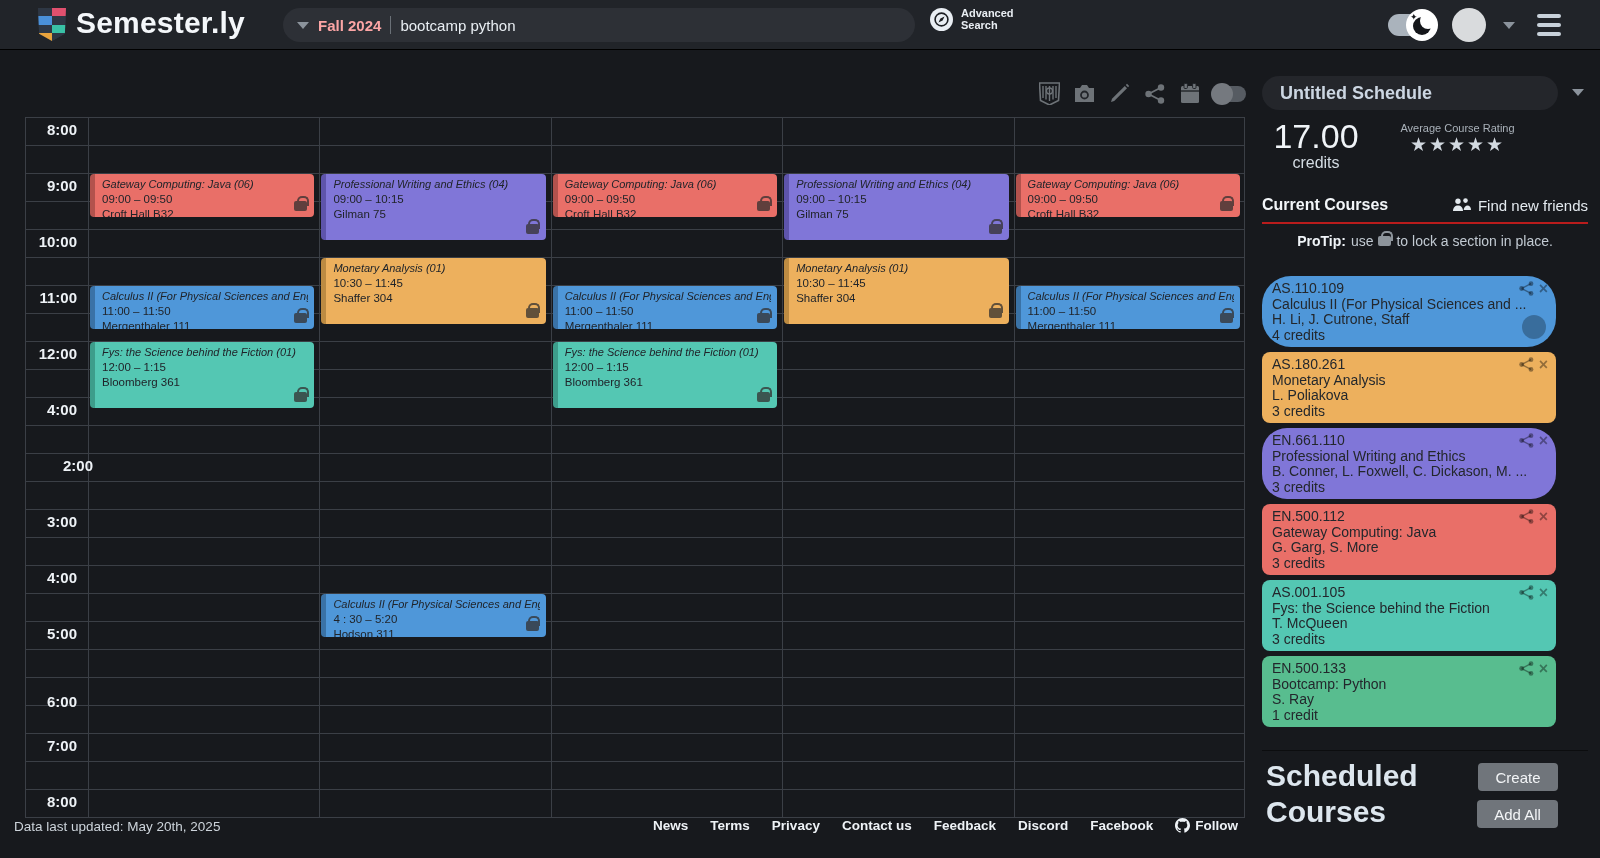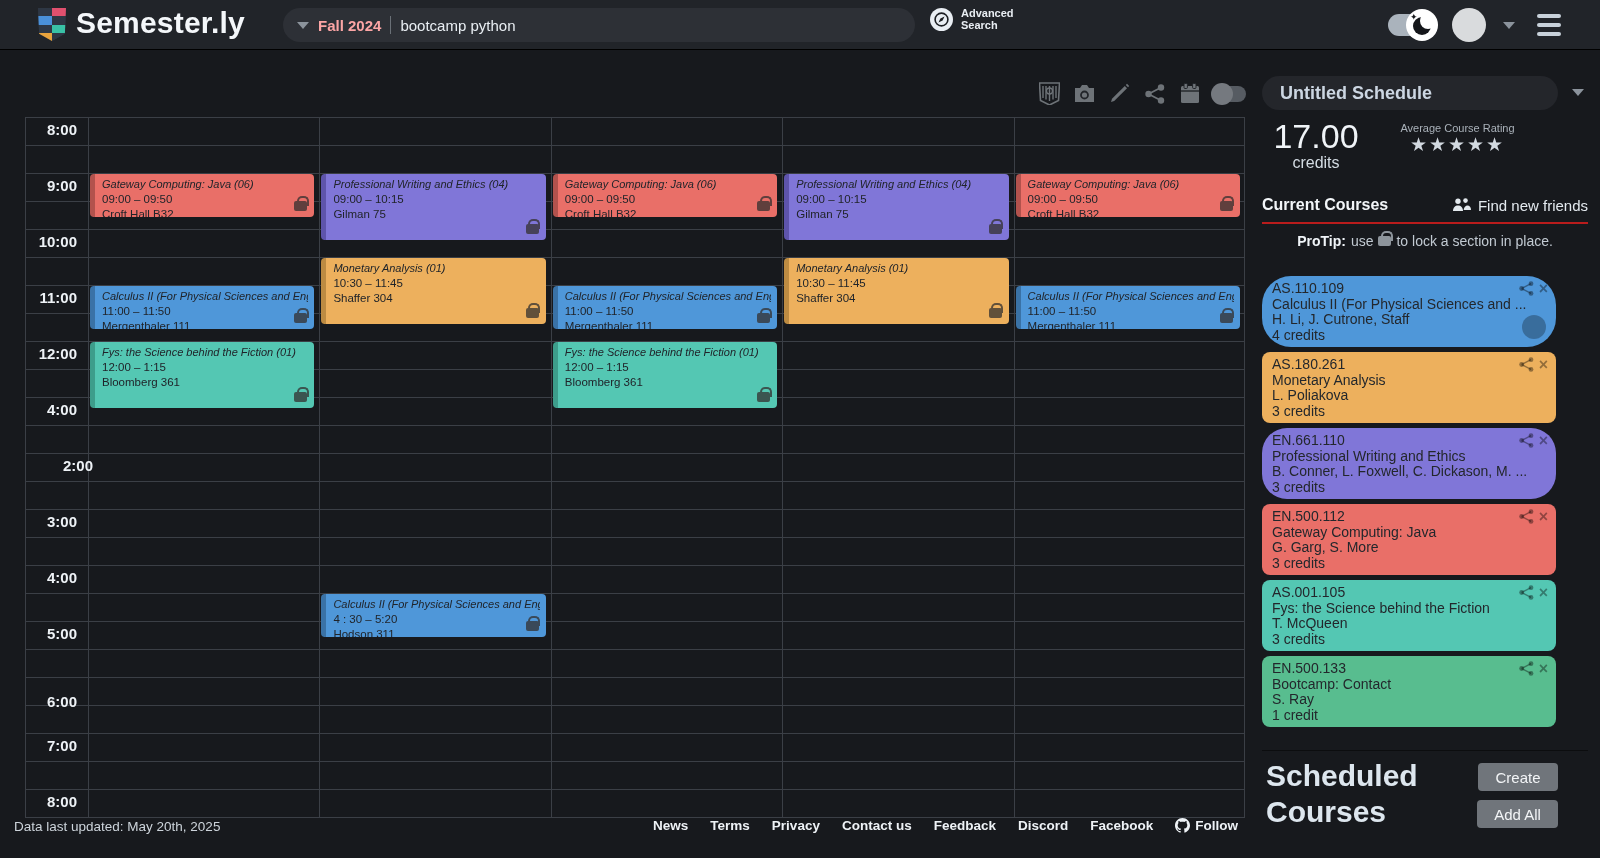--- a/index.html
+++ b/index.html
@@ -423,21 +423,21 @@
               <circle cx="3.5" cy="10" r="3.2" fill="rgba(0,0,0,0.38)"></circle>
               <circle cx="16" cy="16.5" r="3.2" fill="rgba(0,0,0,0.38)"></circle>
               <path d="M3.5 10 16 3.5 M3.5 10 16 16.5" stroke="rgba(0,0,0,0.38)" stroke-width="2"></path>
             </svg>
           </span>
           <span class="close-ic">×</span>
         </div>
       </div>
       <div class="course-card" style="top: 656px; background: rgb(88, 189, 143);">
         <div class="c-code">EN.500.133</div>
-        <div class="c-name">Bootcamp: Contact</div>
+        <div class="c-name">Bootcamp: Python</div>
         <div class="c-inst">S. Ray</div>
         <div class="c-cred">1 credit</div>
         <div class="card-actions">
           <span class="share-ic">
             <svg width="15" height="15" viewBox="0 0 20 20">
               <circle cx="16" cy="3.5" r="3.2" fill="rgba(0,0,0,0.38)"></circle>
               <circle cx="3.5" cy="10" r="3.2" fill="rgba(0,0,0,0.38)"></circle>
               <circle cx="16" cy="16.5" r="3.2" fill="rgba(0,0,0,0.38)"></circle>
               <path d="M3.5 10 16 3.5 M3.5 10 16 16.5" stroke="rgba(0,0,0,0.38)" stroke-width="2"></path>
             </svg>

